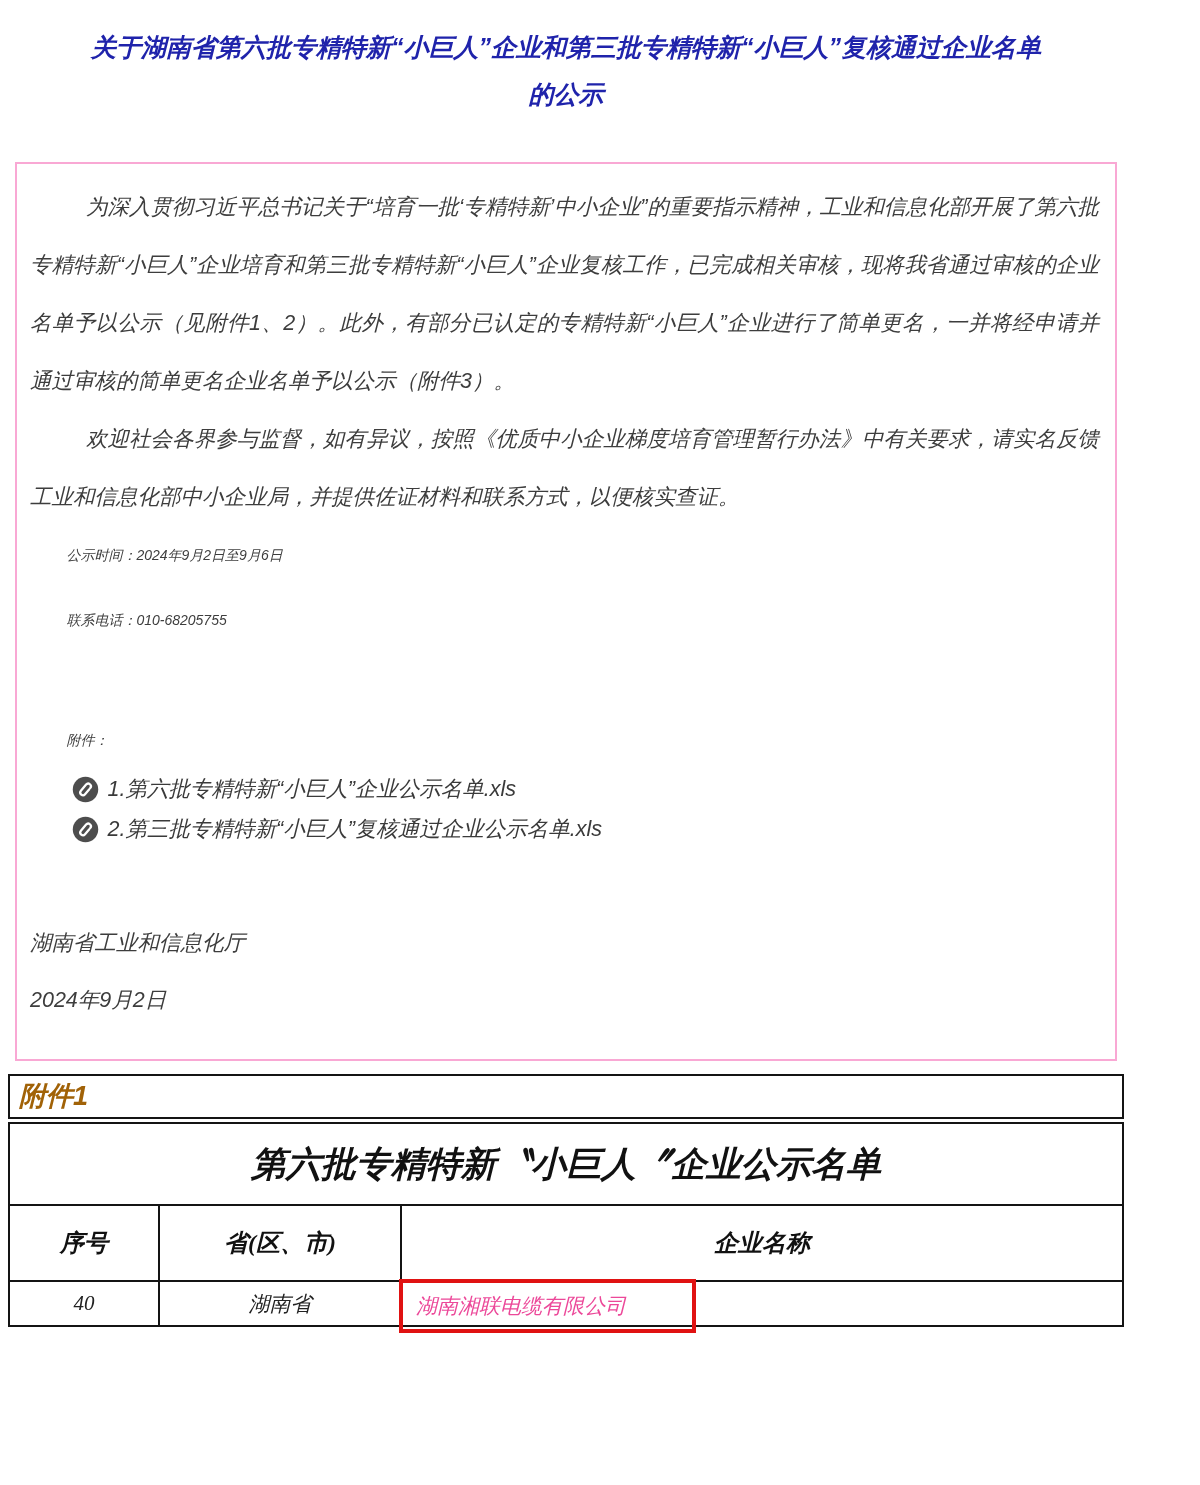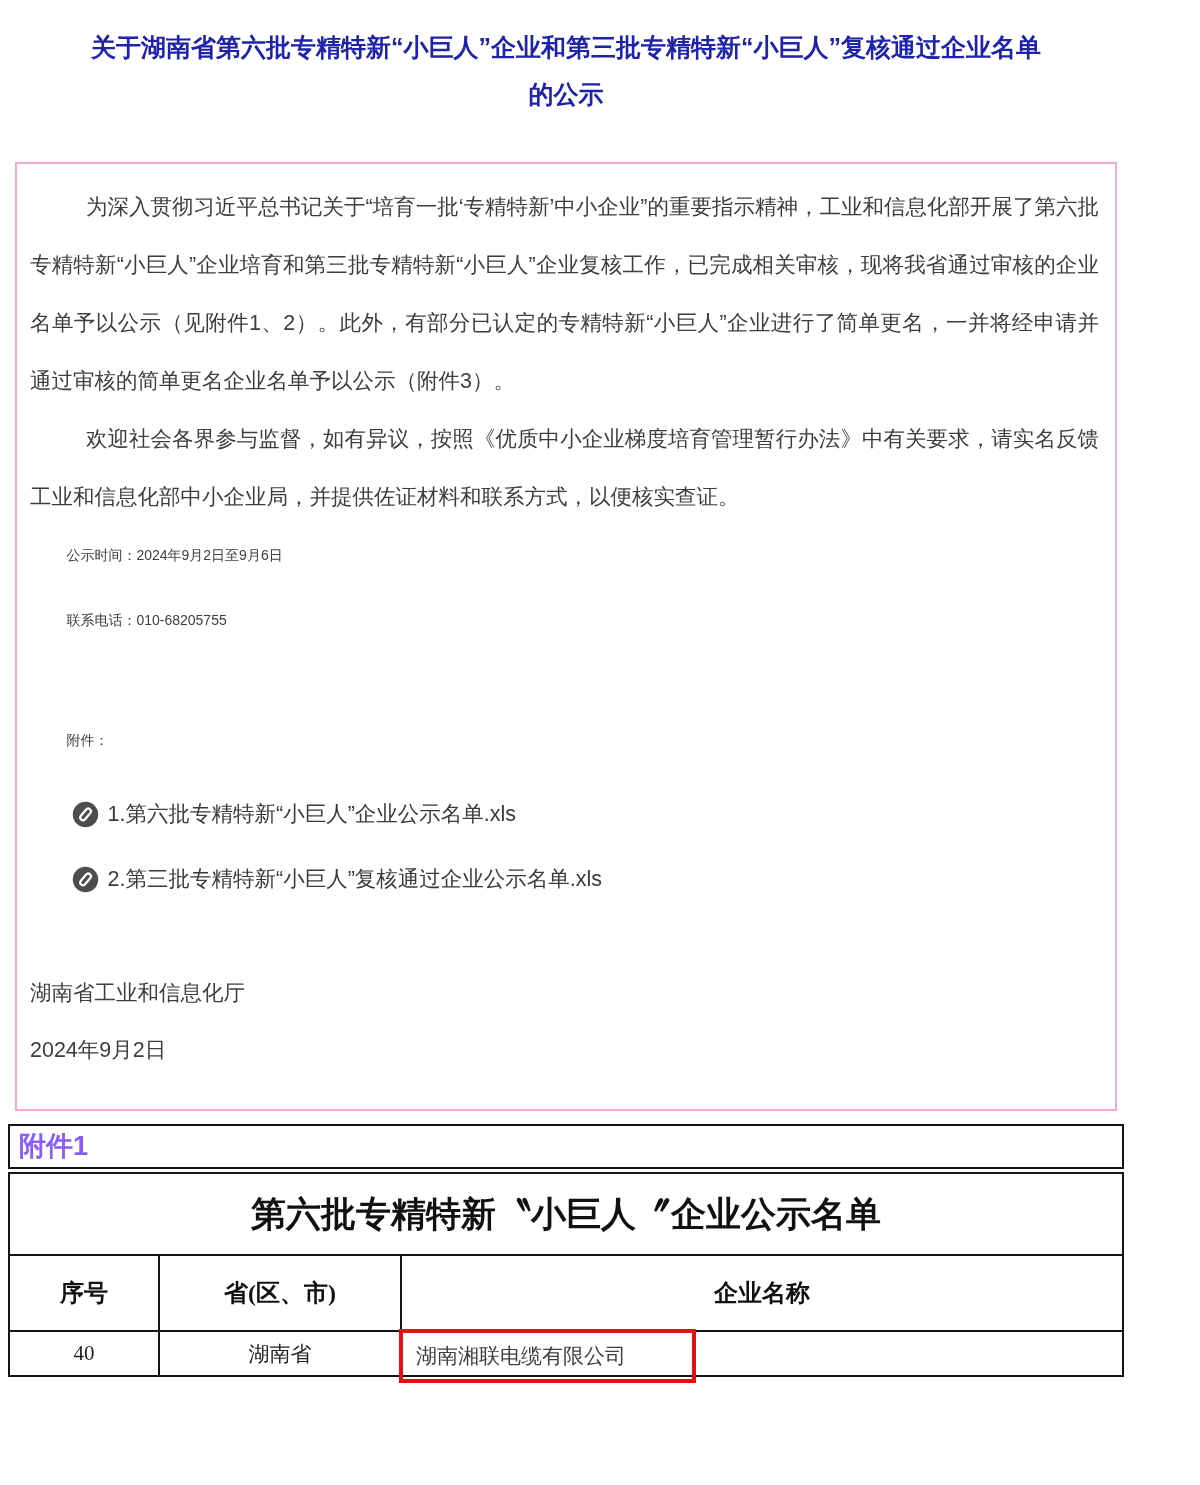--- a/index.html
+++ b/index.html
@@ -2,21 +2,21 @@
 <html><head>
 <meta charset="utf-8">
 <style>
   * { box-sizing: border-box; }
   html, body {
     margin: 0; padding: 0;
     background: #ffffff;
     width: 1200px;
     font-family: "Liberation Sans", "DejaVu Sans", sans-serif;
   }
-  .page { width: 1132px; min-height: 1485px; position: relative; }
+  .page { width: 1132px; min-height: 1485px; position: relative; font-style: italic; }
 
   
   .page-title {
     margin: 0;
     padding: 24px 18px 0 18px;
     text-align: center;
     font-size: 25px;
     font-weight: bold;
     line-height: 47px;
     color: #1f23ab;
@@ -43,21 +43,20 @@
     line-height: 58px;
     color: #3d3d3d;
     padding-left: 2.6em;
   }
   .contact-line { margin-top: 7px; }
   .attachments-label { margin-top: 62px; }
 
   .attachment {
     display: flex;
     align-items: center;
-    margin-top: 25px;
     padding-left: 2.6em;
     cursor: pointer;
   }
   .att-icon {
     width: 27px; height: 27px;
     flex: 0 0 27px;
     margin-right: 9px;
     display: inline-block;
   }
   .att-text {
@@ -71,21 +70,21 @@
 
   
   .attachment-section { margin: 13px 8px 0 8px; }
   .att1-label {
     border: 2px solid #141414;
     height: 45px;
     line-height: 41px;
     padding-left: 9px;
     font-size: 27px;
     font-weight: bold;
-    color: #8b5cf6;
+    color: #a16207;
     font-family: "Liberation Sans", "DejaVu Sans", sans-serif;
   }
   table.list-table {
     margin-top: 3px;
     width: 100%;
     border-collapse: collapse;
     table-layout: fixed;
     font-family: "Liberation Serif", "DejaVu Serif", serif;
   }
   table.list-table td, table.list-table th {
@@ -127,21 +126,21 @@
     top: -3px;
     width: 297px;
     height: 54px;
     border: 4px solid #e01212;
     display: flex;
     align-items: center;
     padding-left: 13px;
     z-index: 2;
     background: transparent;
   }
-  .red-box span { font-size: 21px; color: #404040; white-space: nowrap; }
+  .red-box span { font-size: 21px; color: #ec4899; white-space: nowrap; }
 </style>
 </head>
 <body>
 
 <div class="page">
 
   <h1 class="page-title"><span>关于湖南省第六批专精特新“小巨人”企业和第三批专精特新“小巨人”复核通过企业名单</span><br><span>的公示</span></h1>
 
   <div class="notice-box">
     <p class="para">为深入贯彻习近平总书记关于“培育一批‘专精特新’中小企业”的重要指示精神，工业和信息化部开展了第六批专精特新“小巨人”企业培育和第三批专精特新“小巨人”企业复核工作，已完成相关审核，现将我省通过审核的企业名单予以公示（见附件1、2）。此外，有部分已认定的专精特新“小巨人”企业进行了简单更名，一并将经申请并通过审核的简单更名企业名单予以公示（附件3）。</p>

